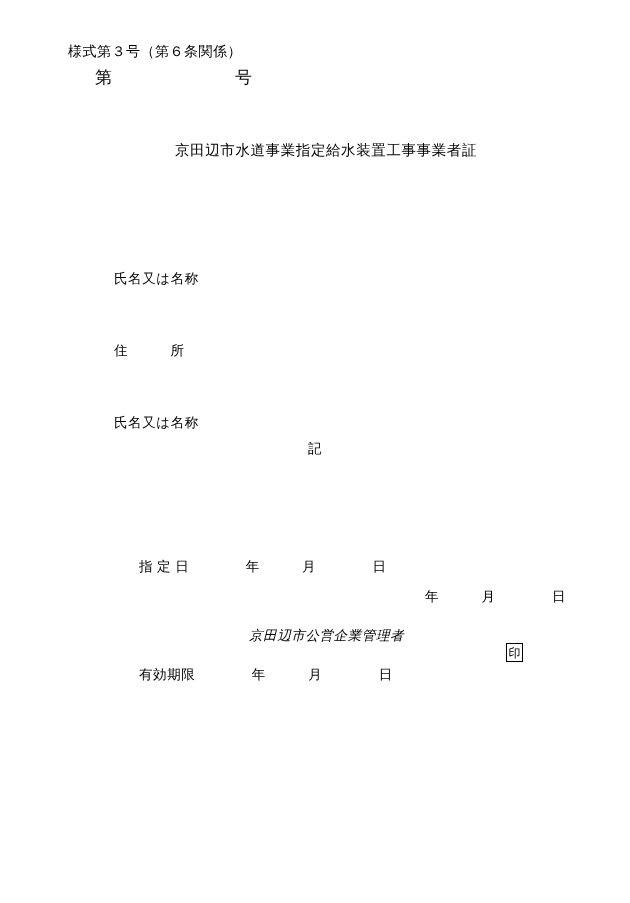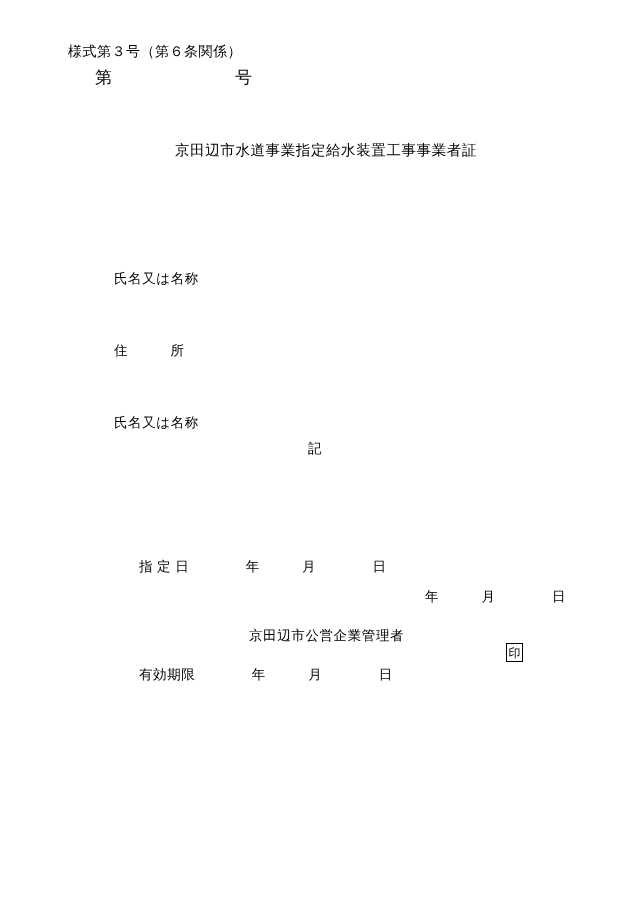--- a/index.html
+++ b/index.html
@@ -87,20 +87,21 @@
     left: 425px;
     top: 588px;
     font-size: 13.5px;
     letter-spacing: 0.6px;
   }
   .issuer {
     left: 249px;
     top: 627px;
     font-size: 13.5px;
     letter-spacing: 0.6px;
+    font-style: italic;
   }
   .seal {
     left: 506px;
     top: 643px;
     width: 17px;
     height: 19px;
     border: 1px solid #000000;
     font-size: 12px;
     line-height: 19px;
     text-align: center;

